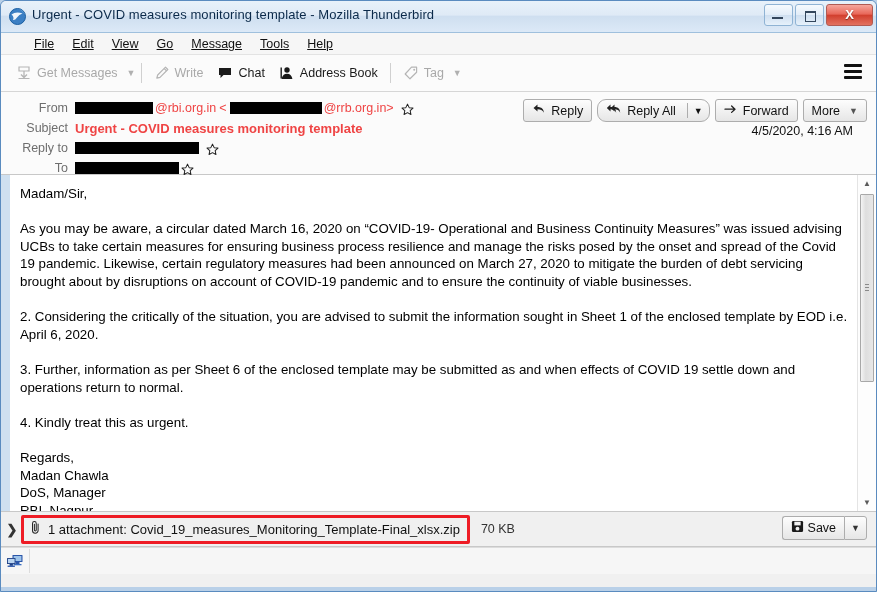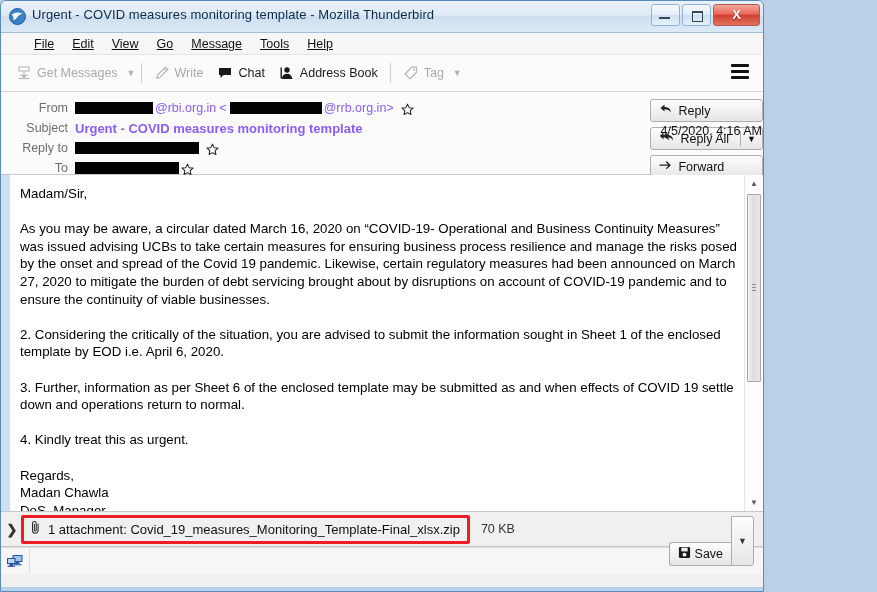--- a/index.html
+++ b/index.html
@@ -3,21 +3,21 @@
 <meta charset="utf-8">
 <style>
   html,body{margin:0;padding:0;}
   body{
     width:877px;height:592px;overflow:hidden;
     font-family:"Liberation Sans",sans-serif;
     background:#b9d0e8;
     -webkit-font-smoothing:antialiased;
   }
   .window{
-    position:absolute;left:0;top:0;width:764px;height:592px;
+    position:absolute;left:0;top:0;width:877px;height:592px;
     box-sizing:border-box;
     border:1px solid #5a8bbf;
     border-radius:6px 6px 0 0;
     background:#f0f0f0;
     overflow:hidden;
   }
   
   .titlebar{
     position:relative;height:31px;
     background:linear-gradient(to bottom,#e8f1fa 0%,#dfeaf6 45%,#cfdff0 50%,#dce9f7 100%);
@@ -74,39 +74,39 @@
   
   .hdrpane{
     position:relative;background:#fbfbfb;border-bottom:1px solid #c8c8c8;
     padding:6px 0 5px 0;height:83px;box-sizing:border-box;
   }
   .hdrrow{display:flex;align-items:center;height:20px;padding-left:8px;}
   .hlabel{
     width:66px;text-align:right;font-size:12.5px;color:#6e6e6e;
     padding-right:7px;box-sizing:border-box;flex:none;
   }
-  .hval{font-size:12.5px;color:#8b5cf6;display:flex;align-items:center;gap:2px;}
+  .hval{font-size:12.5px;color:#ef4444;display:flex;align-items:center;gap:2px;}
   .hval.subject{font-weight:bold;font-size:13px;}
   .redact{display:inline-block;background:#000;height:12px;vertical-align:middle;}
   .star{
     display:inline-block;width:13px;height:13px;margin-left:5px;position:relative;top:1px;
   }
-  .hbtns{position:absolute;right:0;top:7px;display:flex;align-items:stretch;gap:5px;flex-direction:column;}
+  .hbtns{position:absolute;right:9px;top:7px;display:flex;align-items:stretch;gap:5px;}
   .hbtn{
     display:flex;align-items:center;gap:5px;
     border:1px solid #adadad;border-radius:3px;
     background:linear-gradient(to bottom,#fdfdfd,#e6e6e6);
     padding:3px 8px;font-size:12.5px;color:#111;white-space:nowrap;
   }
-  .hbtn.split{padding-right:0;}
+  .hbtn.split{padding-right:0;border-radius:9px;}
   .hbtn .drop{
     border-left:1px solid #adadad;padding:0 6px;margin-left:6px;
     align-self:stretch;display:flex;align-items:center;font-size:9px;
   }
-  .hdate{position:absolute;right:1px;top:32px;font-size:12.5px;color:#111;}
+  .hdate{position:absolute;right:23px;top:32px;font-size:12.5px;color:#111;}
   
   .bodywrap{
     position:relative;height:336px;background:#fff;
     border-bottom:1px solid #c8c8c8;
   }
   .leftstrip{position:absolute;left:0;top:0;bottom:0;width:9px;background:#cfe0f0;border-right:1px solid #fff;}
   .msgbody{
     position:absolute;left:10px;right:20px;top:0;bottom:0;
     padding:10px 6px 0 9px;overflow:hidden;
     font-size:13.3px;color:#000;line-height:17.6px;
@@ -141,21 +141,21 @@
     padding:2px 7px 2px 5px;display:flex;align-items:center;gap:6px;
     background:#f0f0f0;margin-left:-2px;
   }
   .attname{font-size:13px;color:#111;white-space:nowrap;}
   .attsize{font-size:12.5px;color:#333;margin-left:11px;}
   .savewrap{position:absolute;right:9px;top:4px;display:flex;align-items:stretch;}
   .savebtn{
     display:flex;align-items:center;gap:4px;
     border:1px solid #adadad;border-radius:3px 0 0 3px;border-right:none;
     background:linear-gradient(to bottom,#fdfdfd,#e6e6e6);
-    padding:3px 8px;font-size:12.5px;color:#111;margin-top:26px;
+    padding:3px 8px;font-size:12.5px;color:#111;
   }
   .savedrop{
     border:1px solid #adadad;border-radius:0 3px 3px 0;
     background:linear-gradient(to bottom,#fdfdfd,#e6e6e6);
     display:flex;align-items:center;padding:0 6px;font-size:9px;color:#333;
   }
   
   .statusbar{
     height:26px;background:#f6f6f6;display:flex;align-items:center;
     border-top:1px solid #dcdcdc;

